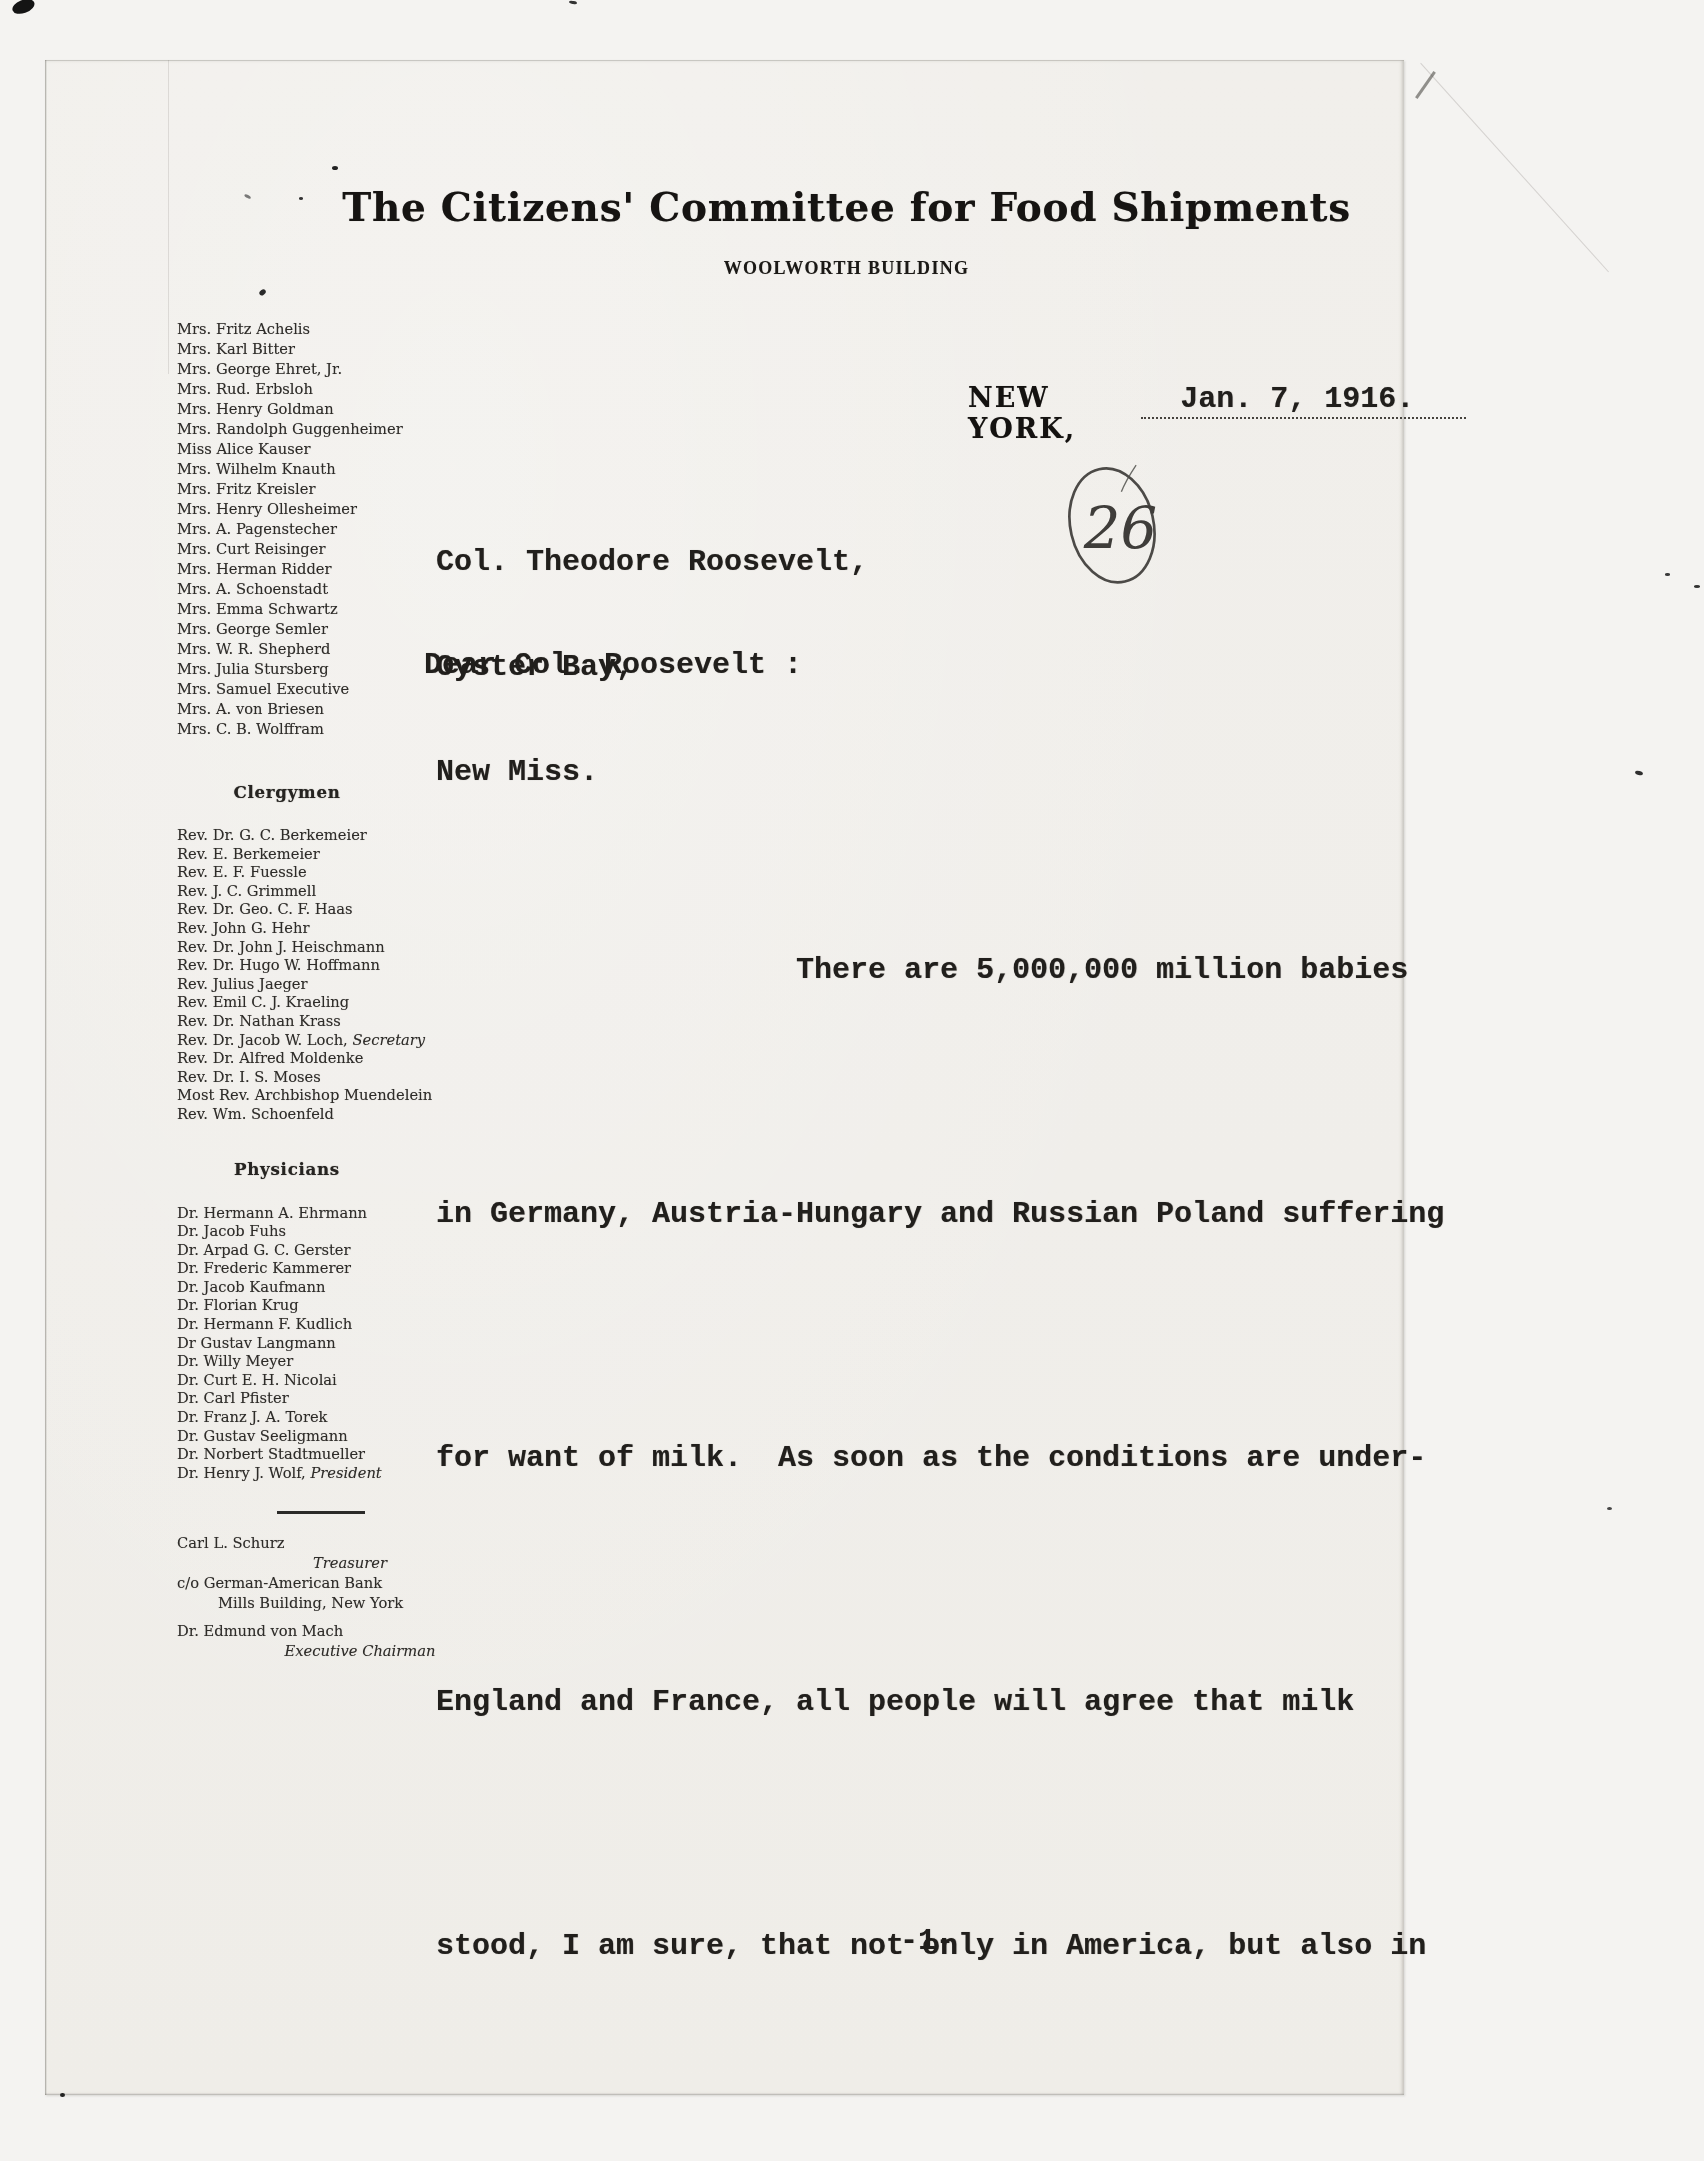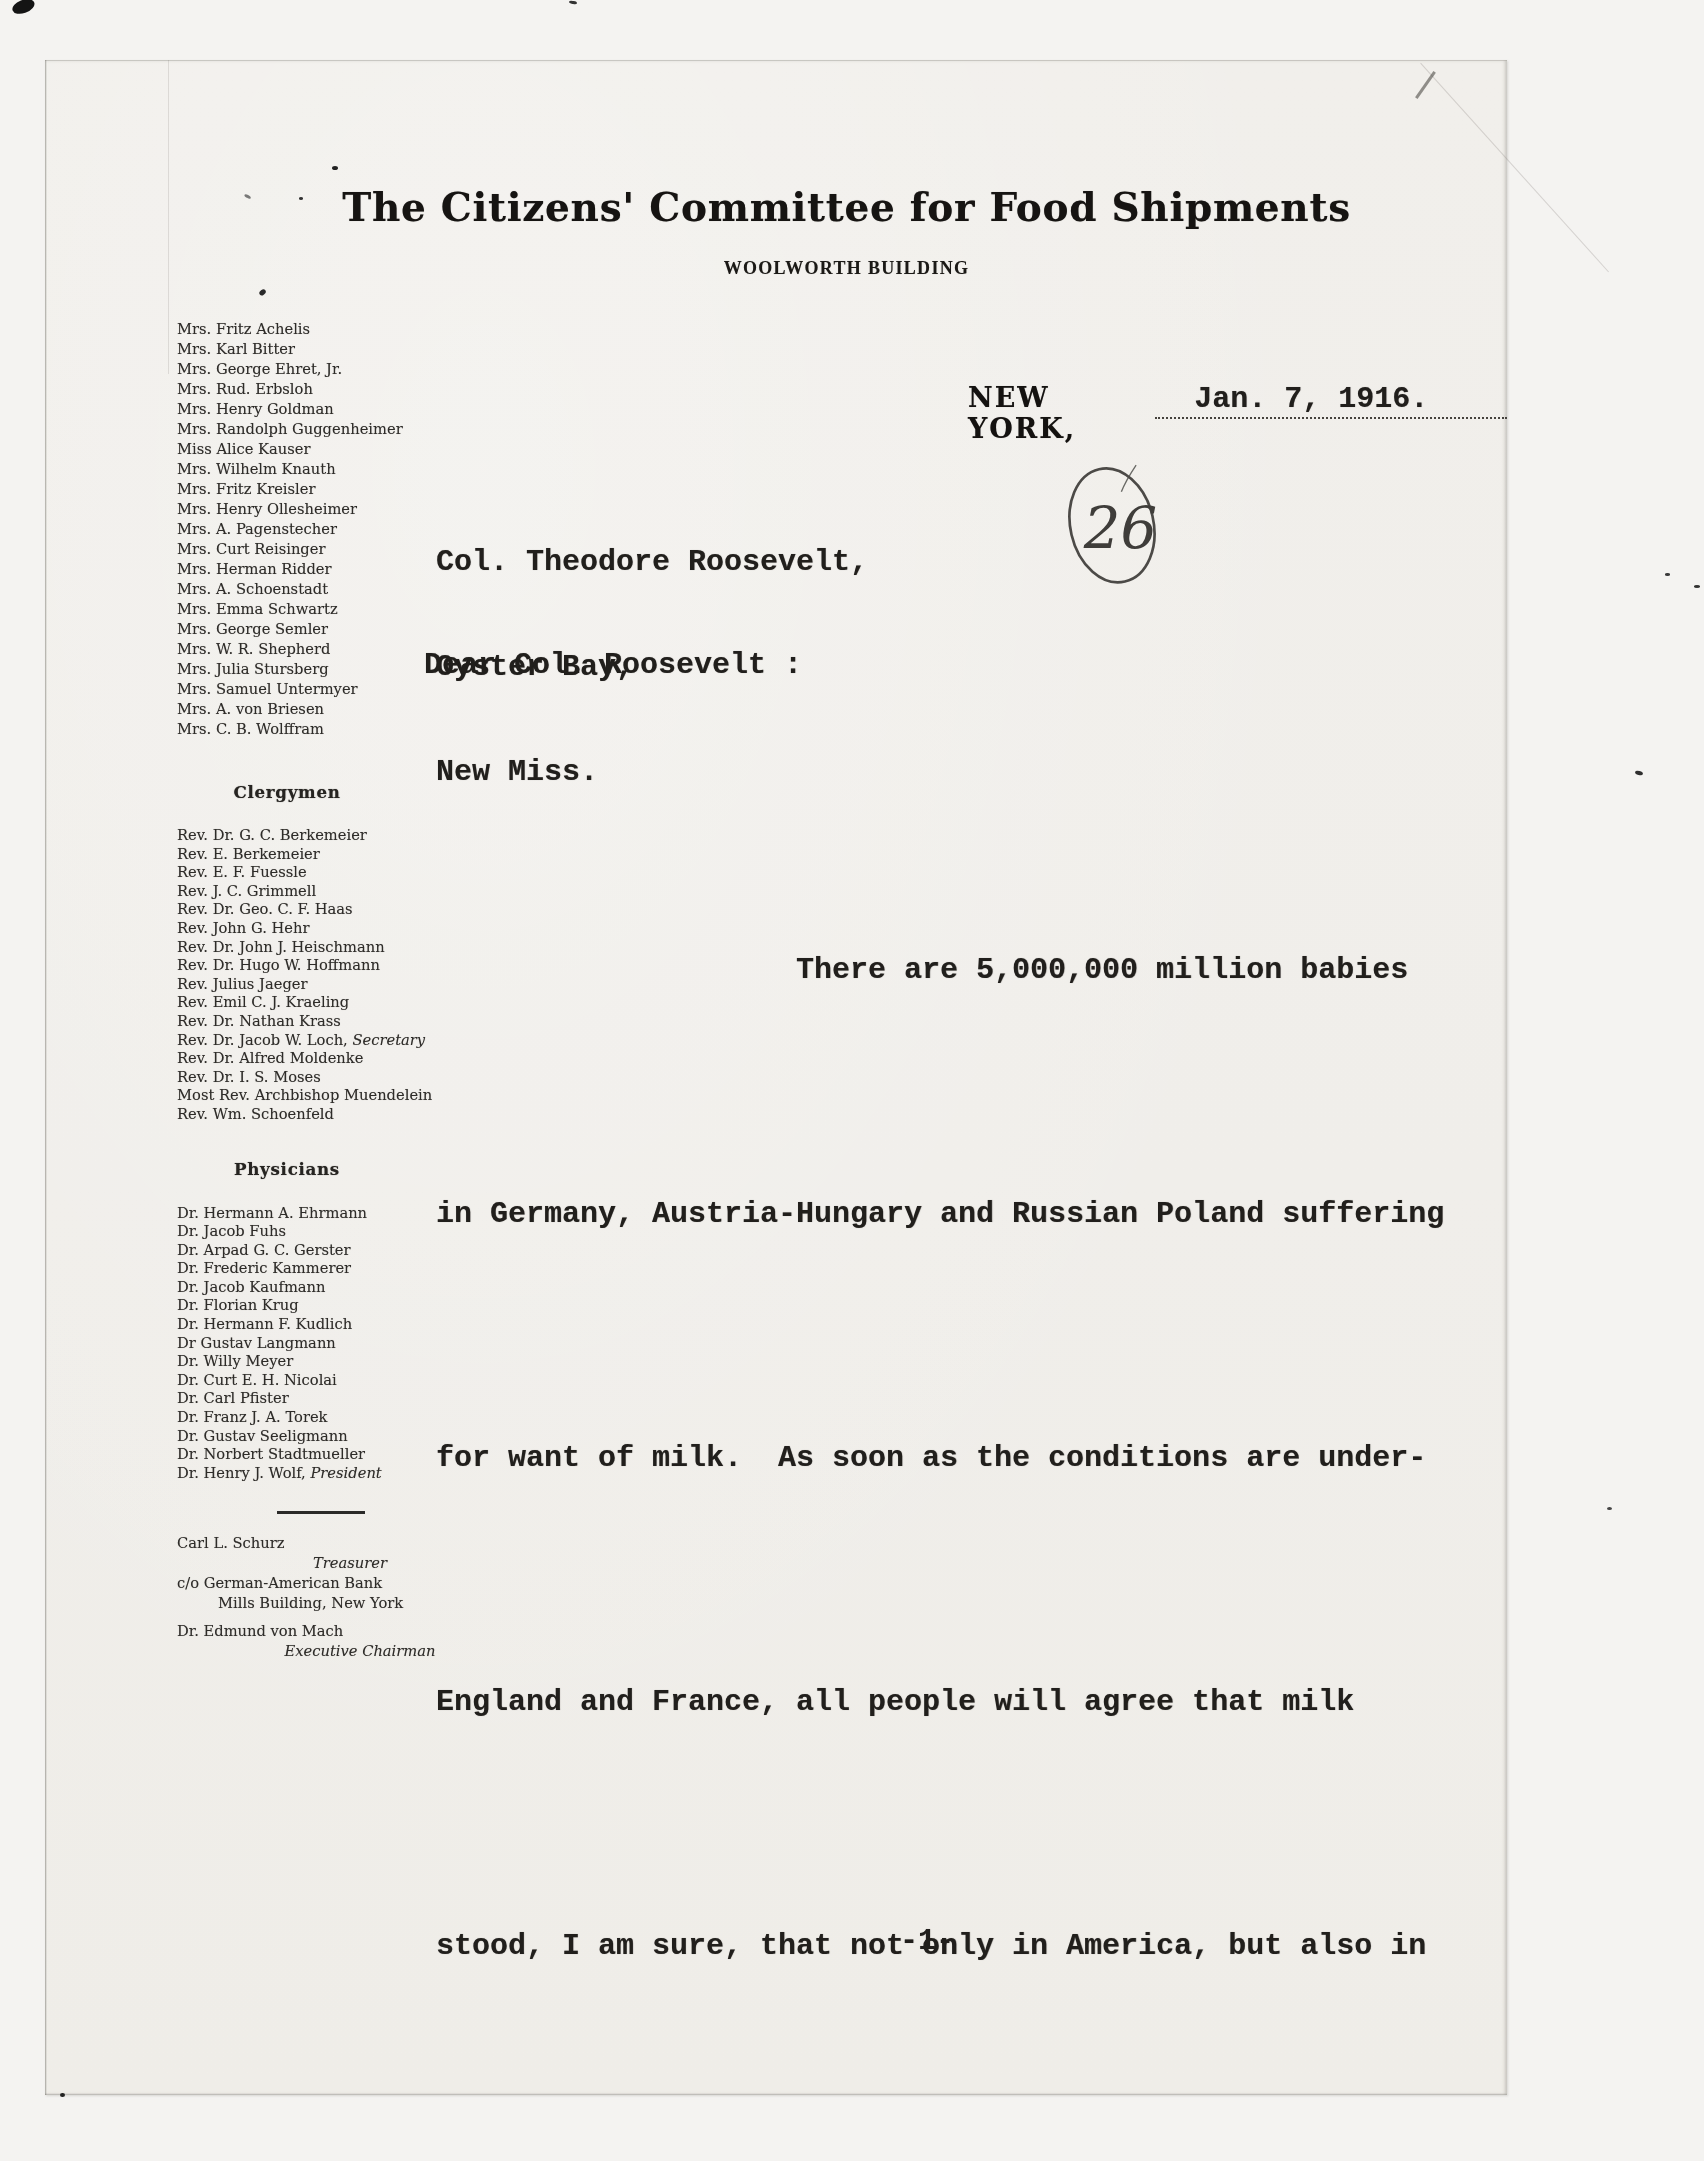--- a/index.html
+++ b/index.html
@@ -2,21 +2,21 @@
 <html style="font-size:10.7px"><head>
 <meta charset="utf-8">
 <style>
   html,body{margin:0;padding:0;background:#e9e8e6;}
   .scan{
     position:relative;width:1705px;height:2161px;overflow:hidden;
     background:#f4f3f1;
     font-family:"DejaVu Serif", serif;
   }
   .paper{
-    position:absolute;left:45px;top:60px;width:1462px;height:2035px;
+    position:absolute;left:45px;top:60px;width:1359px;height:2035px;
     background:
       radial-gradient(ellipse at 30% 20%, rgba(255,255,255,.25), rgba(0,0,0,0) 60%),
       linear-gradient(180deg,#f1efeb 0%,#f0eeea 55%,#efede8 100%);
     box-shadow:
       inset 1.3px 0 0 rgba(118,115,108,.45),
       inset 0 0.7px 0 rgba(140,137,130,.40),
       inset -2px 0 3.3px rgba(128,125,118,.38),
       inset 0 -1.3px 0 rgba(138,135,128,.35),
       0.7px 0.7px 2px rgba(90,88,84,.18);
   }
@@ -119,21 +119,21 @@
           <li>Mrs. A. Schoenstadt</li>
 
           <li>Mrs. Emma Schwartz</li>
 
           <li>Mrs. George Semler</li>
 
           <li>Mrs. W. R. Shepherd</li>
 
           <li>Mrs. Julia Stursberg</li>
 
-          <li>Mrs. Samuel Untermyer</li>
+          <li>Mrs. Samuel Executive</li>
 
           <li>Mrs. A. von Briesen</li>
 
           <li>Mrs. C. B. Wolffram</li>
         </ul>
 
       <div class="sec-header hdr-clergy">Clergymen</div>
       <ul class="roster clergy-list">
 
           <li><span>Rev. Dr. G. C. Berkemeier</span><span class="em"></span></li>

